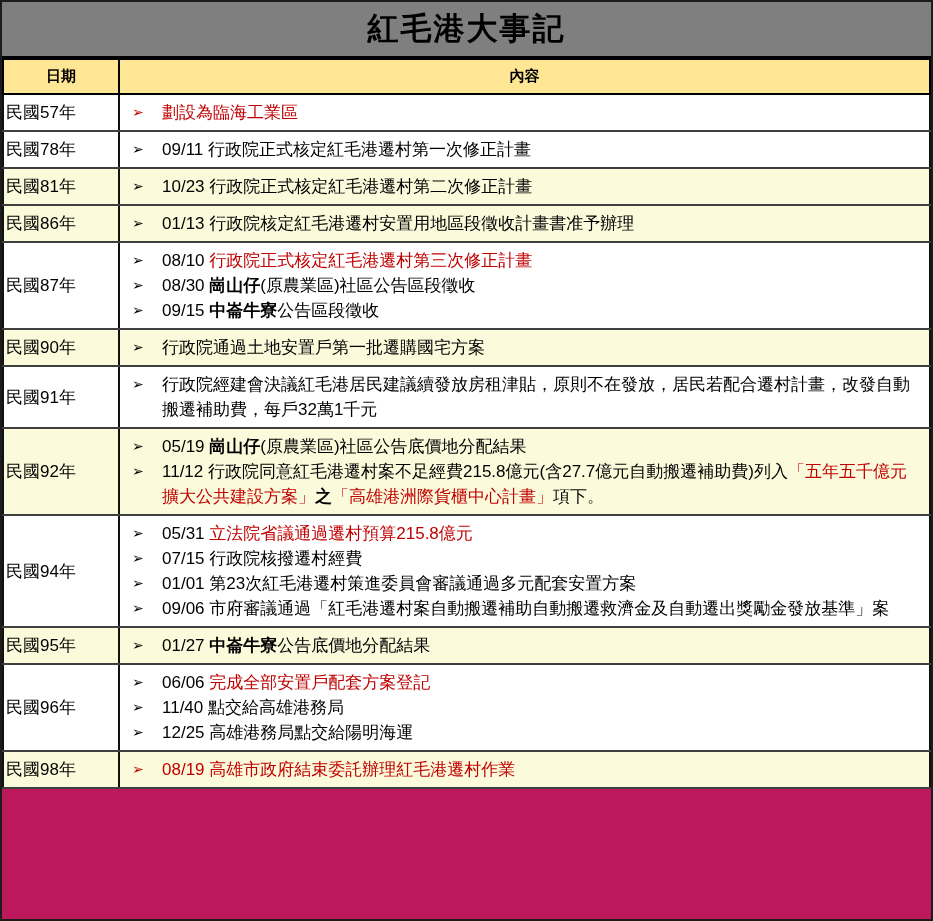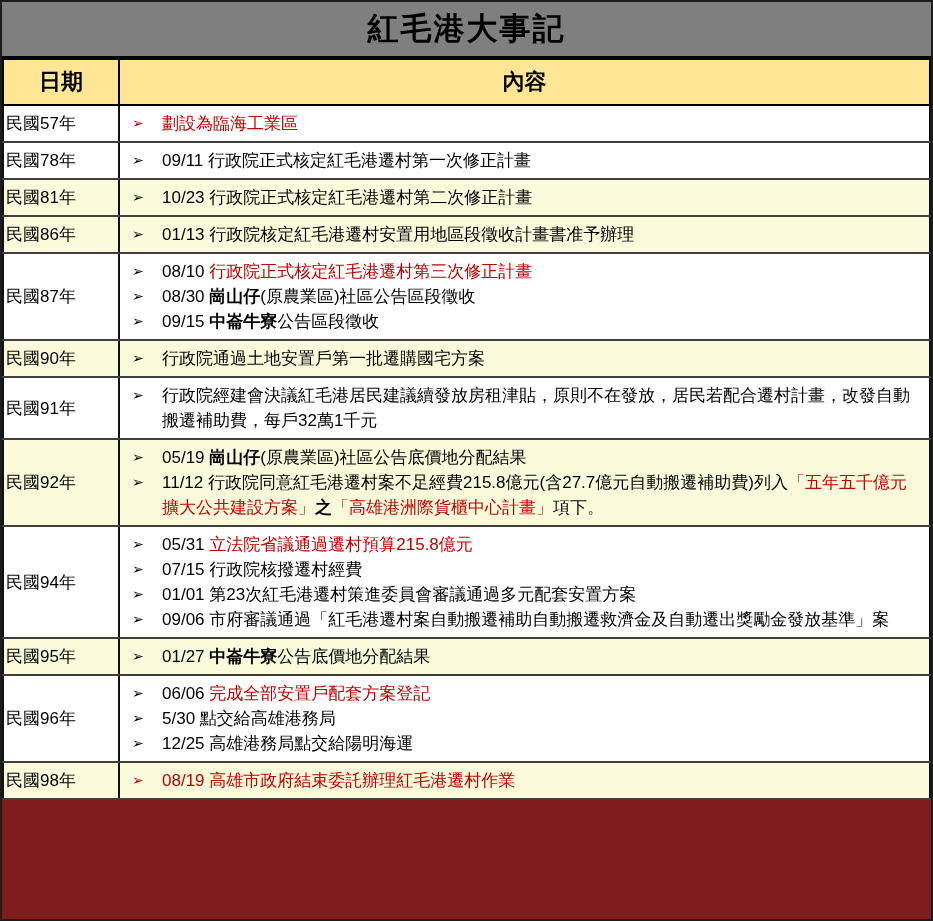--- a/index.html
+++ b/index.html
@@ -5,21 +5,21 @@
   * { margin: 0; padding: 0; box-sizing: border-box; }
   html, body { background: #ffffff; }
   body {
     width: 933px; height: 921px;
     font-family: "Liberation Sans", sans-serif;
     color: #000;
   }
   .frame {
     width: 933px; height: 921px;
     border: 2px solid #1c1c1c;
-    background: #7f1d1d;
+    background: #be185d;
     overflow: hidden;
   }
   .title-bar {
     height: 56px;
     background: var(--title-bg, #7f7f7f);
     display: flex; align-items: center; justify-content: center;
     border-bottom: 2px solid #000;
   }
   .title-text {
     font-size: 31px;
@@ -29,21 +29,21 @@
   }
   table.timeline {
     width: 100%;
     border-collapse: collapse;
     table-layout: fixed;
   }
   col.date-col { width: 116px; }
   th {
     background: var(--header-bg, #FFE694);
     border: 2px solid #000;
-    font-size: 22px;
+    font-size: 15px;
     font-weight: bold;
     padding: 7px 4px;
     text-align: center;
   }
   td {
     border: 2px solid #3f3f3f;
     border-left: 2px solid #111;
     border-right: 2px solid #111;
     vertical-align: middle;
     font-size: 17px;
@@ -208,21 +208,21 @@
         </tr>
         <tr>
           <td class="date-cell">民國96年</td>
           <td class="content-cell">
             <div class="bullet-line">
               <span class="bullet-arrow">➢</span>
               <span class="bullet-text"><span>06/06 </span><span class="seg-red-bold">完成全部安置戶配套方案登記</span></span>
             </div>
             <div class="bullet-line">
               <span class="bullet-arrow">➢</span>
-              <span class="bullet-text"><span>5/30 點交給高雄港務局</span></span>
+              <span class="bullet-text"><span>11/40 點交給高雄港務局</span></span>
             </div>
             <div class="bullet-line">
               <span class="bullet-arrow">➢</span>
               <span class="bullet-text"><span>12/25 高雄港務局點交給陽明海運</span></span>
             </div>
           </td>
         </tr>
         <tr class="alt">
           <td class="date-cell">民國98年</td>
           <td class="content-cell">

